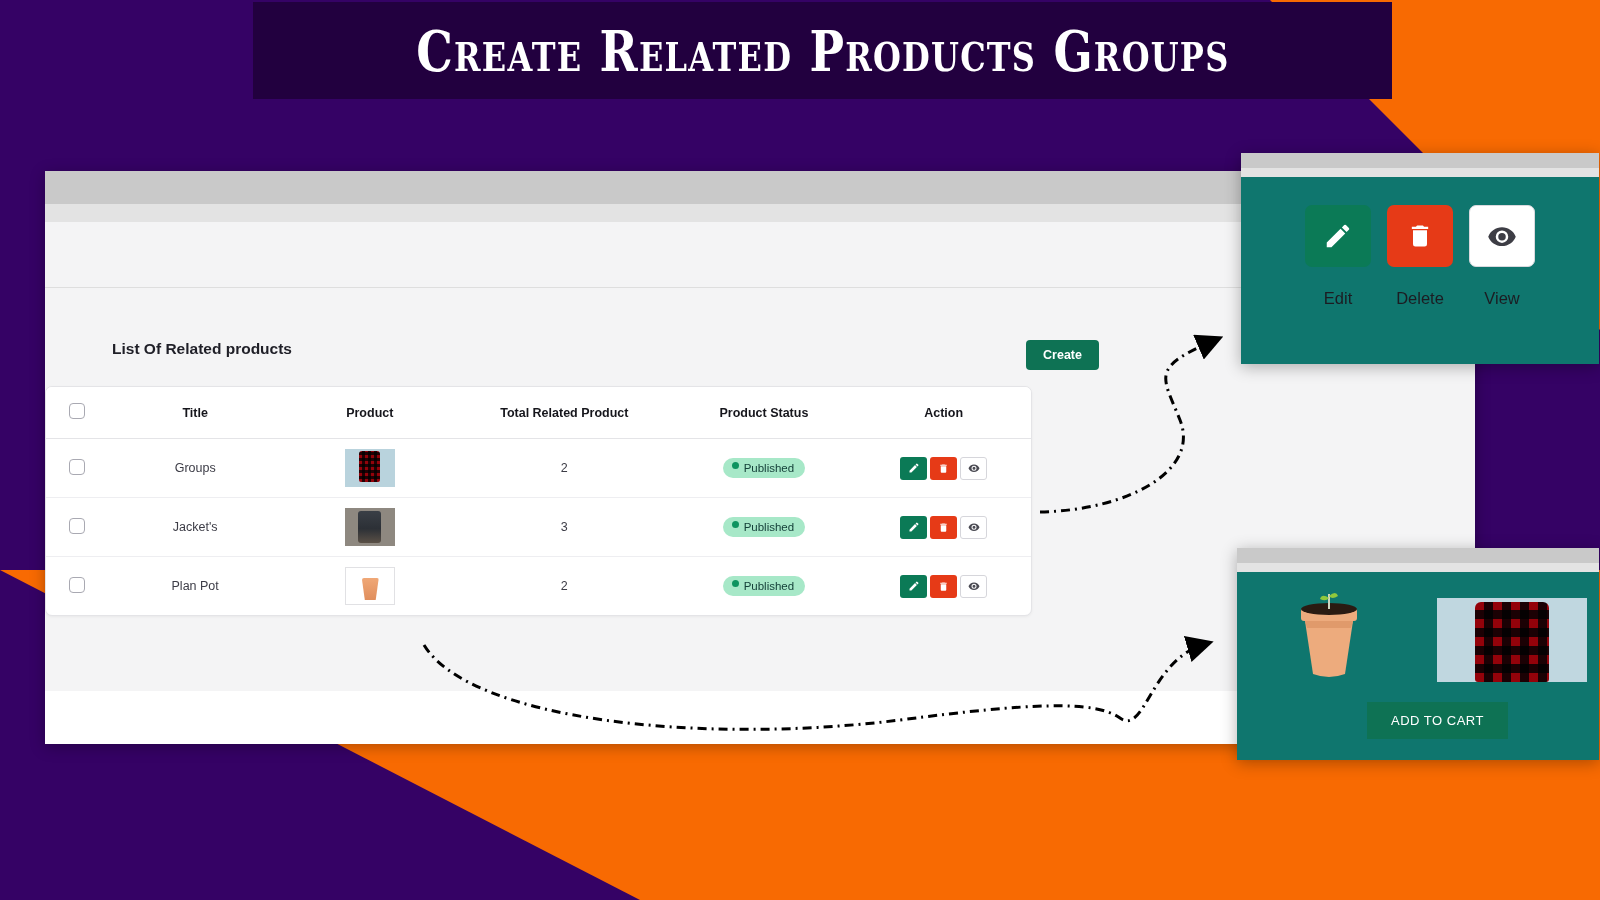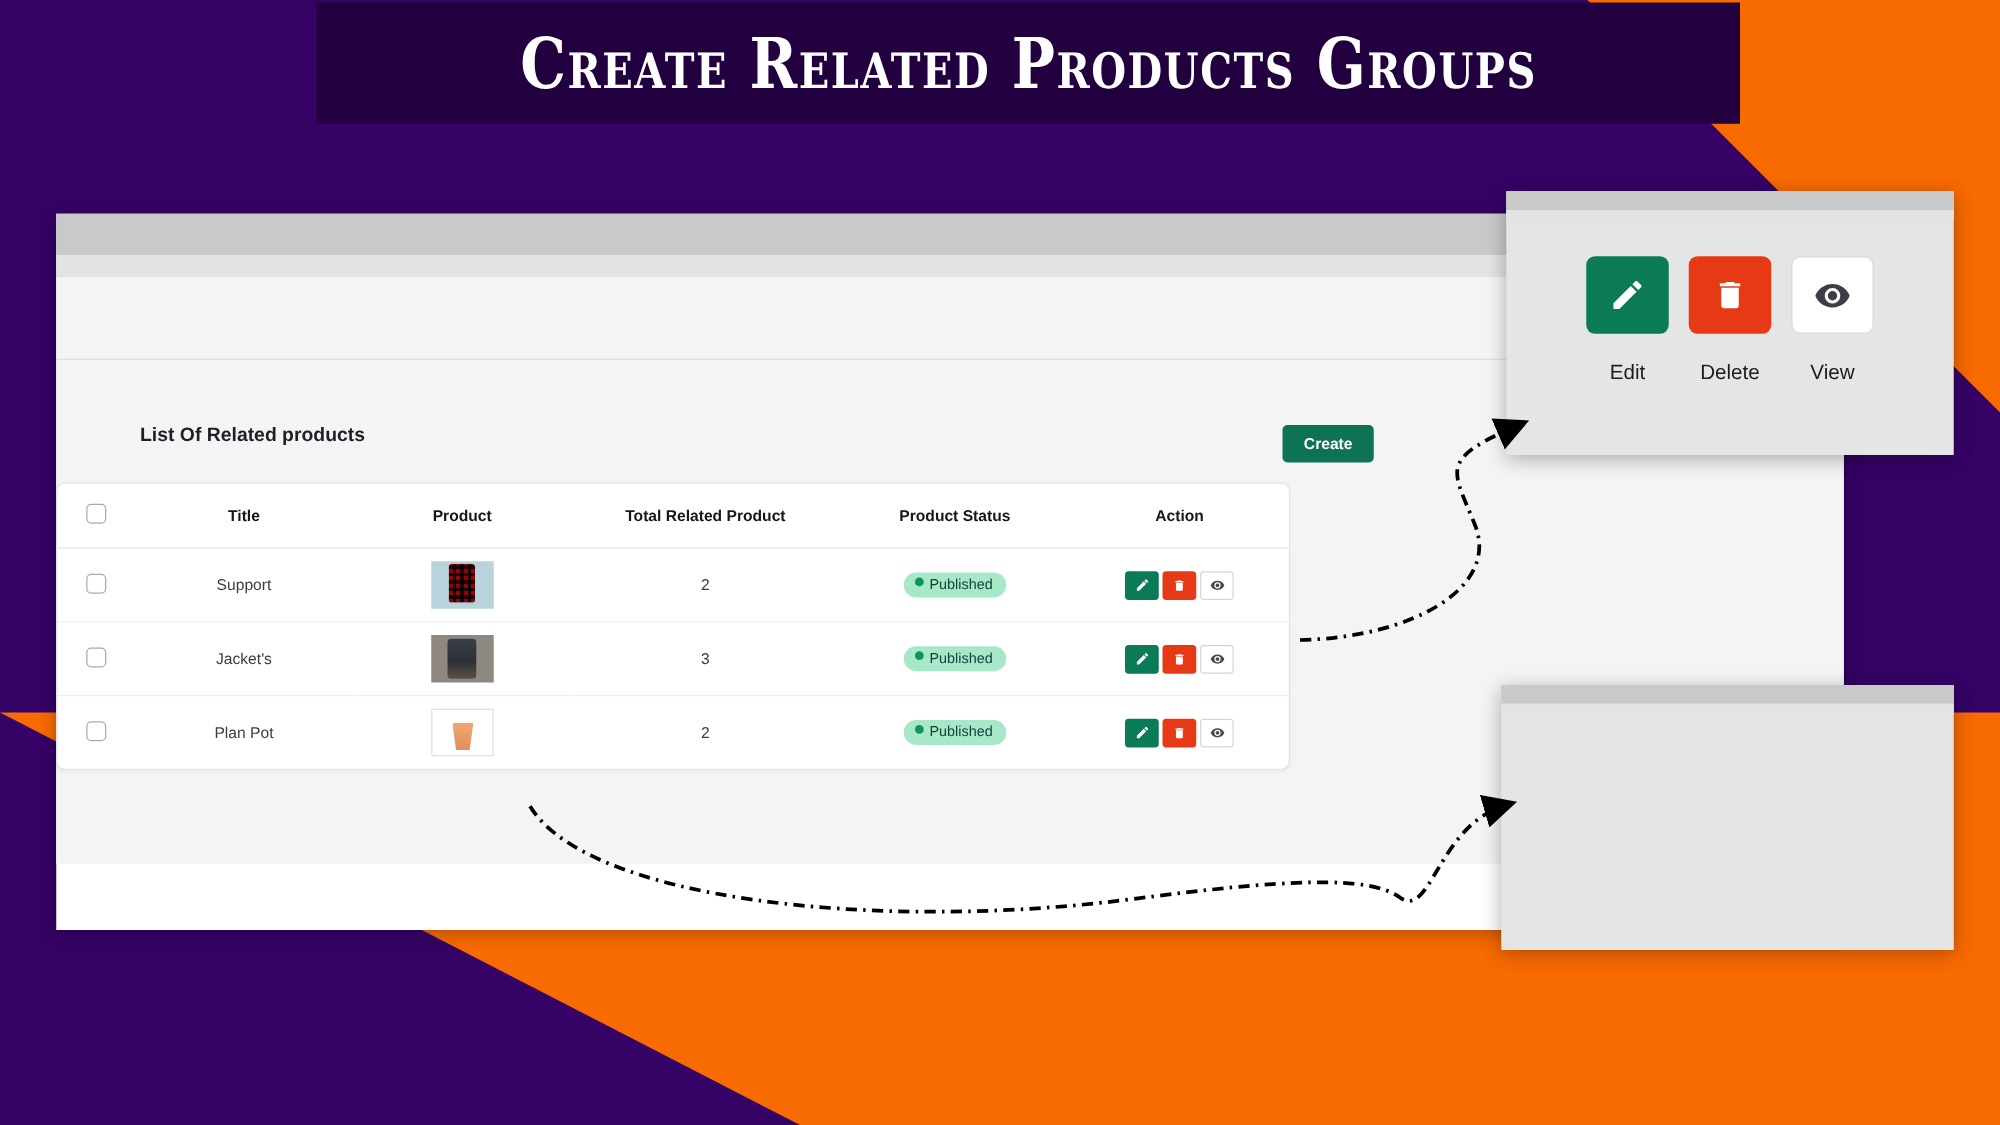--- a/index.html
+++ b/index.html
@@ -180,22 +180,23 @@
     width: 27px; height: 23px; border-radius: 3px;
     display: inline-flex; align-items: center; justify-content: center;
     cursor: pointer; border: none;
   }
   .abtn-edit { background: #0b7a56; }
   .abtn-delete { background: #e63a17; }
   .abtn-view { background: #fff; border: 1px solid #d6d6db; }
 
   
   .callout {
-    position: absolute; background: #e5e5e5;
+    position: absolute; background: #0f766e;
     box-shadow: 0 3px 15px rgba(0,0,0,0.3);
+    margin-left: 36px;
   }
   #callout-actions { left: 1205px; top: 153px; width: 358px; height: 211px; }
   #callout-preview { left: 1201px; top: 548px; width: 362px; height: 212px; }
   .cchrome-1 { height: 15px; background: #c9c9c9; }
   .cchrome-2 { height: 9px; background: #e3e3e3; }
 
   #callout-actions-body { padding: 28px 0 0 0; }
   #big-action-row {
     display: flex; gap: 16px; justify-content: center;
   }
@@ -281,21 +282,21 @@
             <th class="col-status">Product Status</th>
             <th class="col-action">Action</th>
           </tr>
         </thead>
         <tbody>
 
           <tr>
             <td>
               <span class="cbox"></span>
             </td>
-            <td>Support</td>
+            <td>Groups</td>
             <td>
               <span class="thumb thumb-shirt"></span>
             </td>
             <td>2</td>
             <td>
               <span class="badge">
                 <span class="dot"></span>
                 <span>Published</span>
               </span>
             </td>
@@ -422,20 +423,33 @@
         <div class="big-label">Edit</div>
         <div class="big-label">Delete</div>
         <div class="big-label">View</div>
       </div>
     </div>
   </div>
 
   <div class="callout" id="callout-preview">
     <div class="cchrome-1"></div>
     <div class="cchrome-2"></div>
+    <div id="callout-preview-body">
+      <svg id="preview-pot" viewBox="0 0 100 96">
+        <rect x="22" y="20" width="56" height="13" rx="3" fill="#edab7d"></rect>
+        <path d="M26 33 L74 33 L66 86 Q50 92 34 86 Z" fill="#edab7d"></path>
+        <path d="M26 33 L74 33 L72 40 L28 40 Z" fill="#e09a6b"></path>
+        <ellipse cx="50" cy="21" rx="28" ry="6" fill="#2a1b12"></ellipse>
+        <rect x="49" y="6" width="2" height="15" fill="#cfd6c0"></rect>
+        <path d="M50 10 q-7 -5 -9 1 q6 3 9 -1z" fill="#8fc83c"></path>
+        <path d="M50 8 q7 -6 9 0 q-6 4 -9 0z" fill="#8fc83c"></path>
+      </svg>
+      <div id="preview-shirt"></div>
+      <button id="add-to-cart">ADD TO CART</button>
+    </div>
   </div>
 
   <svg id="arrows">
     <defs>
       <marker id="ah" markerWidth="9" markerHeight="9" refX="6" refY="4.5" orient="auto">
         <path d="M0,0 L9,4.5 L0,9 Z" fill="#000"></path>
       </marker>
     </defs>
     <path d="M1040,512 C1130,510 1200,470 1180,420 C1162,375 1150,368 1215,340" fill="none" stroke="#000" stroke-width="3" stroke-dasharray="9,5,2,5" marker-end="url(#ah)"></path>
     <path d="M424,645 C470,720 700,745 900,720 C1030,703 1095,700 1120,718 C1145,736 1150,660 1205,644" fill="none" stroke="#000" stroke-width="3" stroke-dasharray="9,5,2,5" marker-end="url(#ah)"></path>

